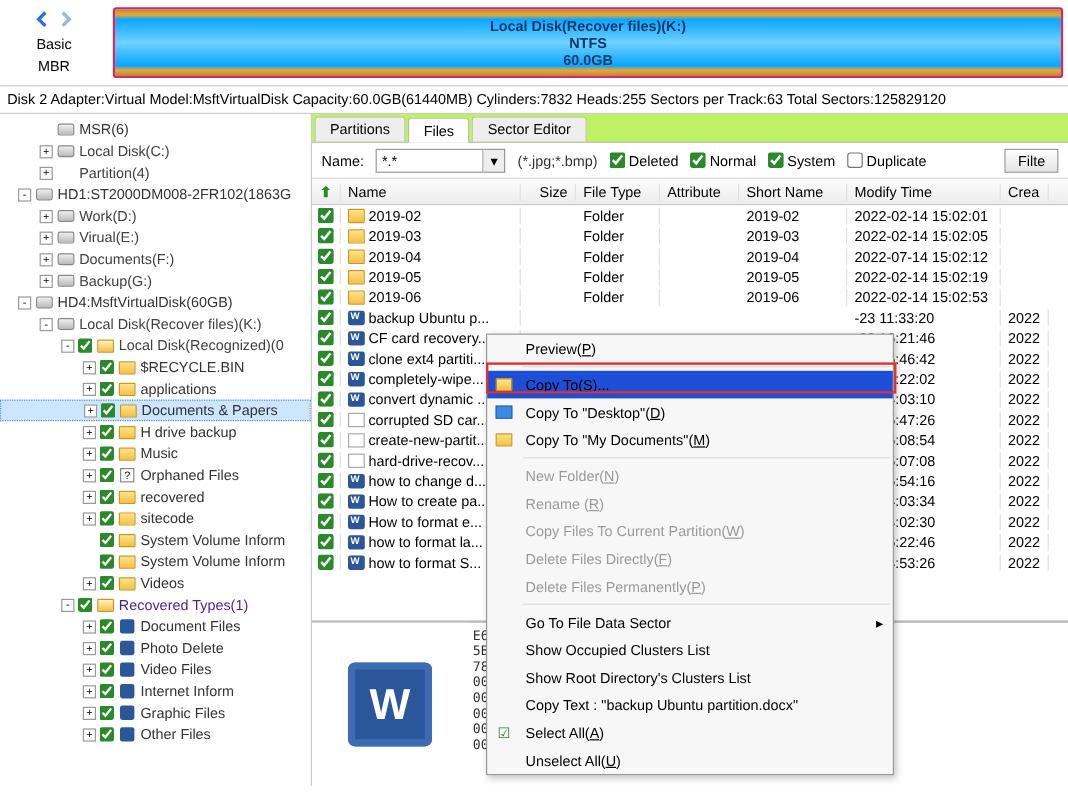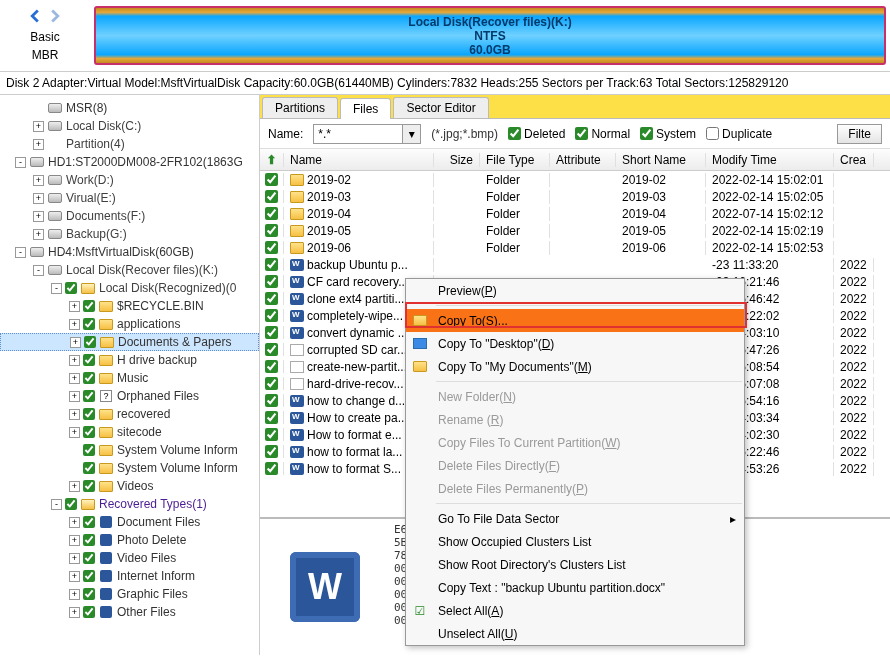--- a/index.html
+++ b/index.html
@@ -27,21 +27,21 @@
 .folder-open { background:linear-gradient(#fff3c0,#f6c043); border:1px solid #c79a1f; width:14px; height:11px; border-radius:1px; position:relative;}
 .drive { background:linear-gradient(#eee,#bbb); border:1px solid #888; width:14px; height:10px; border-radius:2px;}
 .docicon { background:#2b579a; width:12px; height:12px; border-radius:2px; }
 .qicon { background:#fff; border:1px solid #888; width:12px; height:12px; display:flex; align-items:center; justify-content:center; font-size:9px;}
 .tree-label { color:#333; }
 .tree-label.orange { color:#404040; font-weight:500; }
 .tree-label.blue { color:#4c1d95; }
 
 
 .right { flex:1; display:flex; flex-direction:column; position:relative;}
-.tabs { display:flex; border-bottom:1px solid #bbb; background:#fde047; height:24px; align-items:flex-end; padding-left:2px;}
+.tabs { display:flex; border-bottom:1px solid #bbb; background:#bef264; height:24px; align-items:flex-end; padding-left:2px;}
 .tab { padding:3px 12px; border:1px solid #bbb; border-bottom:none; background:#eee; margin-right:2px; border-radius:3px 3px 0 0; cursor:pointer;}
 .tab.active { background:#fff; position:relative; top:1px;}
 
 .filterbar { display:flex; align-items:center; gap:10px; padding:4px 8px; border-bottom:1px solid #ddd; height:30px;}
 .filterbar label{ }
 .name-input { display:flex; align-items:center; }
 .name-input input{ width:90px; height:20px; border:1px solid #999; padding:0 4px;}
 .name-input .dd{ width:18px; height:20px; border:1px solid #999; border-left:none; background:#eee; display:flex;align-items:center;justify-content:center;}
 .ext { color:#333; }
 .chk { display:flex; align-items:center; gap:3px; }
@@ -72,21 +72,21 @@
 
 .hex { height:138px; border-top:2px solid #bbb; display:flex; }
 .hex-icon { width:130px; display:flex; align-items:center; justify-content:center; background:#fff;}
 .word-big { width:70px; height:70px; background:#2b579a; border-radius:6px; display:flex; align-items:center; justify-content:center; color:#fff; font-size:36px; font-weight:bold; box-shadow:0 0 0 6px #3d6cb5 inset;}
 .hex-txt { flex:1; font-family:Consolas,monospace; font-size:11px; white-space:pre; padding:4px; overflow:hidden; color:#333;}
 
 
 .ctx { position:absolute; left:405px; top:278px; width:340px; background:#f7f7f7; border:1px solid #999; box-shadow:2px 2px 6px rgba(0,0,0,.25); z-index:50;}
 .ctx-row { display:flex; align-items:center; height:23px; padding:0 8px 0 4px; gap:8px; cursor:default;}
 .ctx-row.disabled { color:#9a9a9a; }
-.ctx-row.hover { background:#f97316; }
+.ctx-row.hover { background:#1d4ed8; }
 .ctx-sep { height:1px; background:#ddd; margin:3px 2px 3px 30px;}
 .ctx-icn { width:20px; display:flex; align-items:center; justify-content:center;}
 .ctx-arrow{ margin-left:auto; }
 .u{ text-decoration:underline; }
 
 
 .redbox { position:absolute; left:405px; top:302px; width:342px; height:26px; border:2px solid #e03030; pointer-events:none; z-index:60;}
 </style>
 </head>
 <body>
@@ -115,21 +115,21 @@
 
 <div class="main">
 
   <div class="tree" id="tree">
       <div class="tree-row">
         <span class="spacer" style="width: 26px;"></span>
         <span style="width: 11px; display: inline-block;"></span>
         <span class="ticon">
           <span class="drive"></span>
         </span>
-        <span class="tree-label ">MSR(8)</span>
+        <span class="tree-label ">MSR(6)</span>
       </div>
       <div class="tree-row">
         <span class="spacer" style="width: 26px;"></span>
         <span class="expander">+</span>
         <span class="ticon">
           <span class="drive"></span>
         </span>
         <span class="tree-label orange">Local Disk(C:)</span>
       </div>
       <div class="tree-row">

